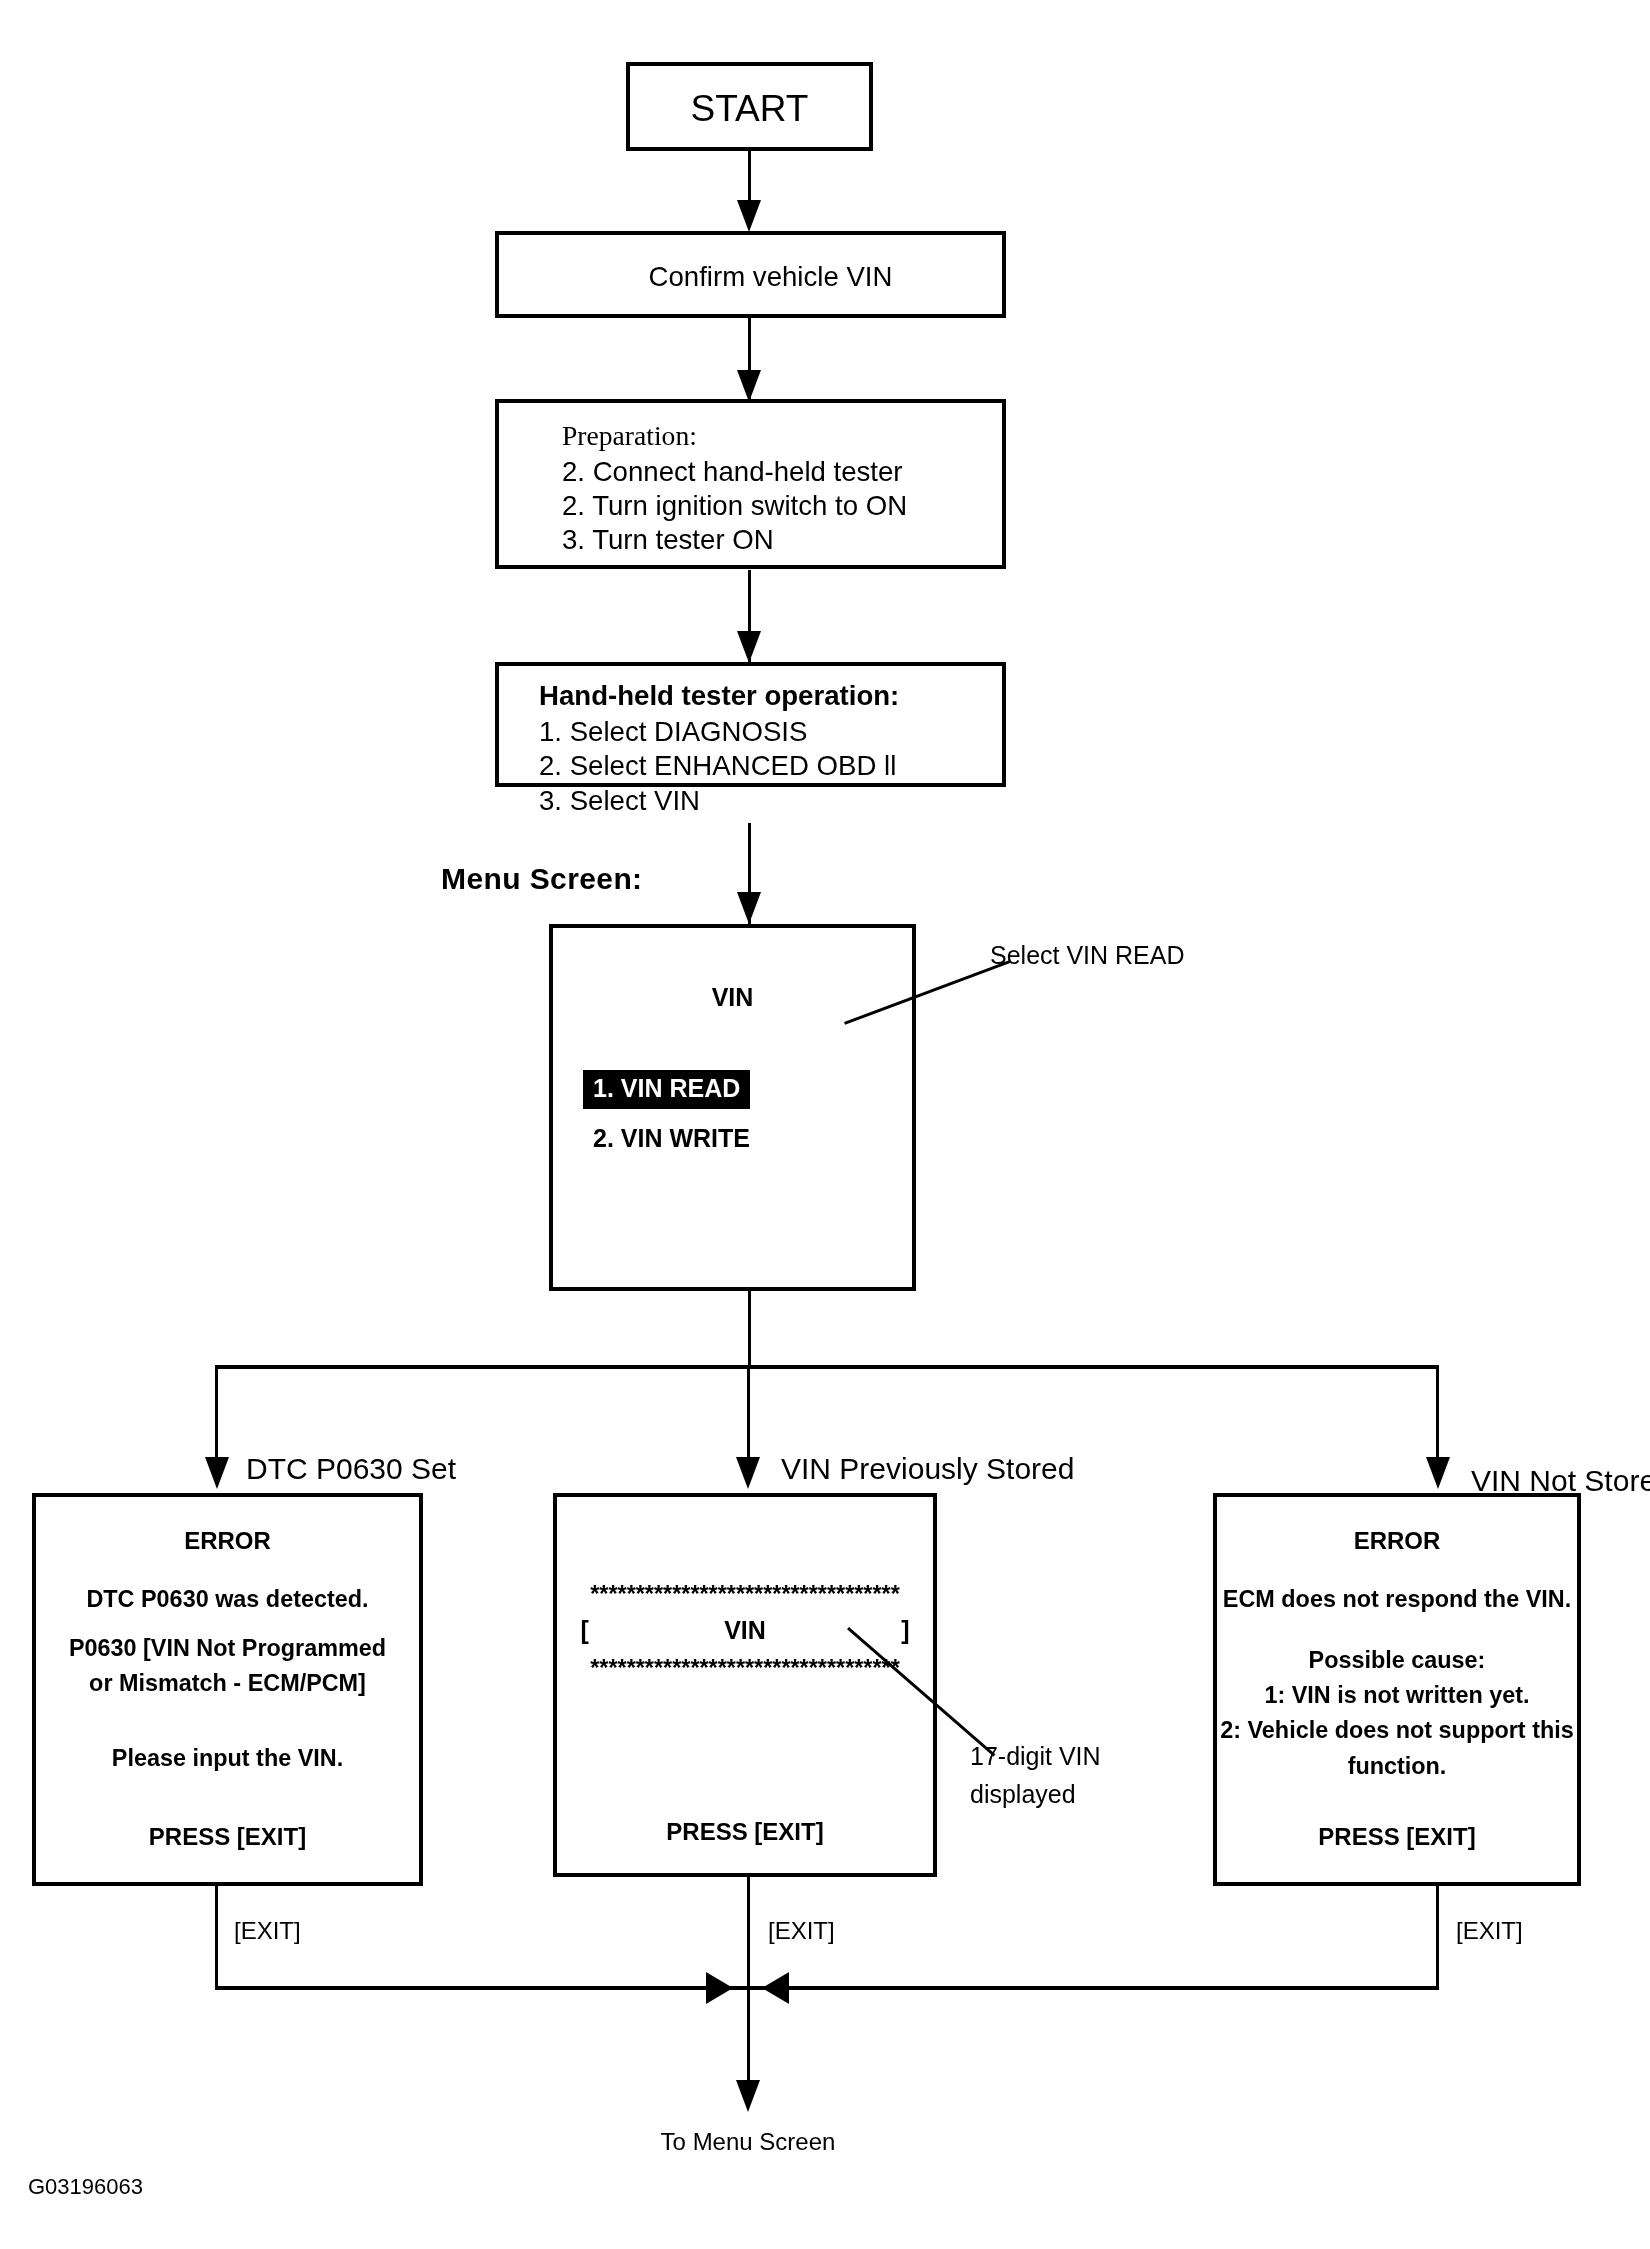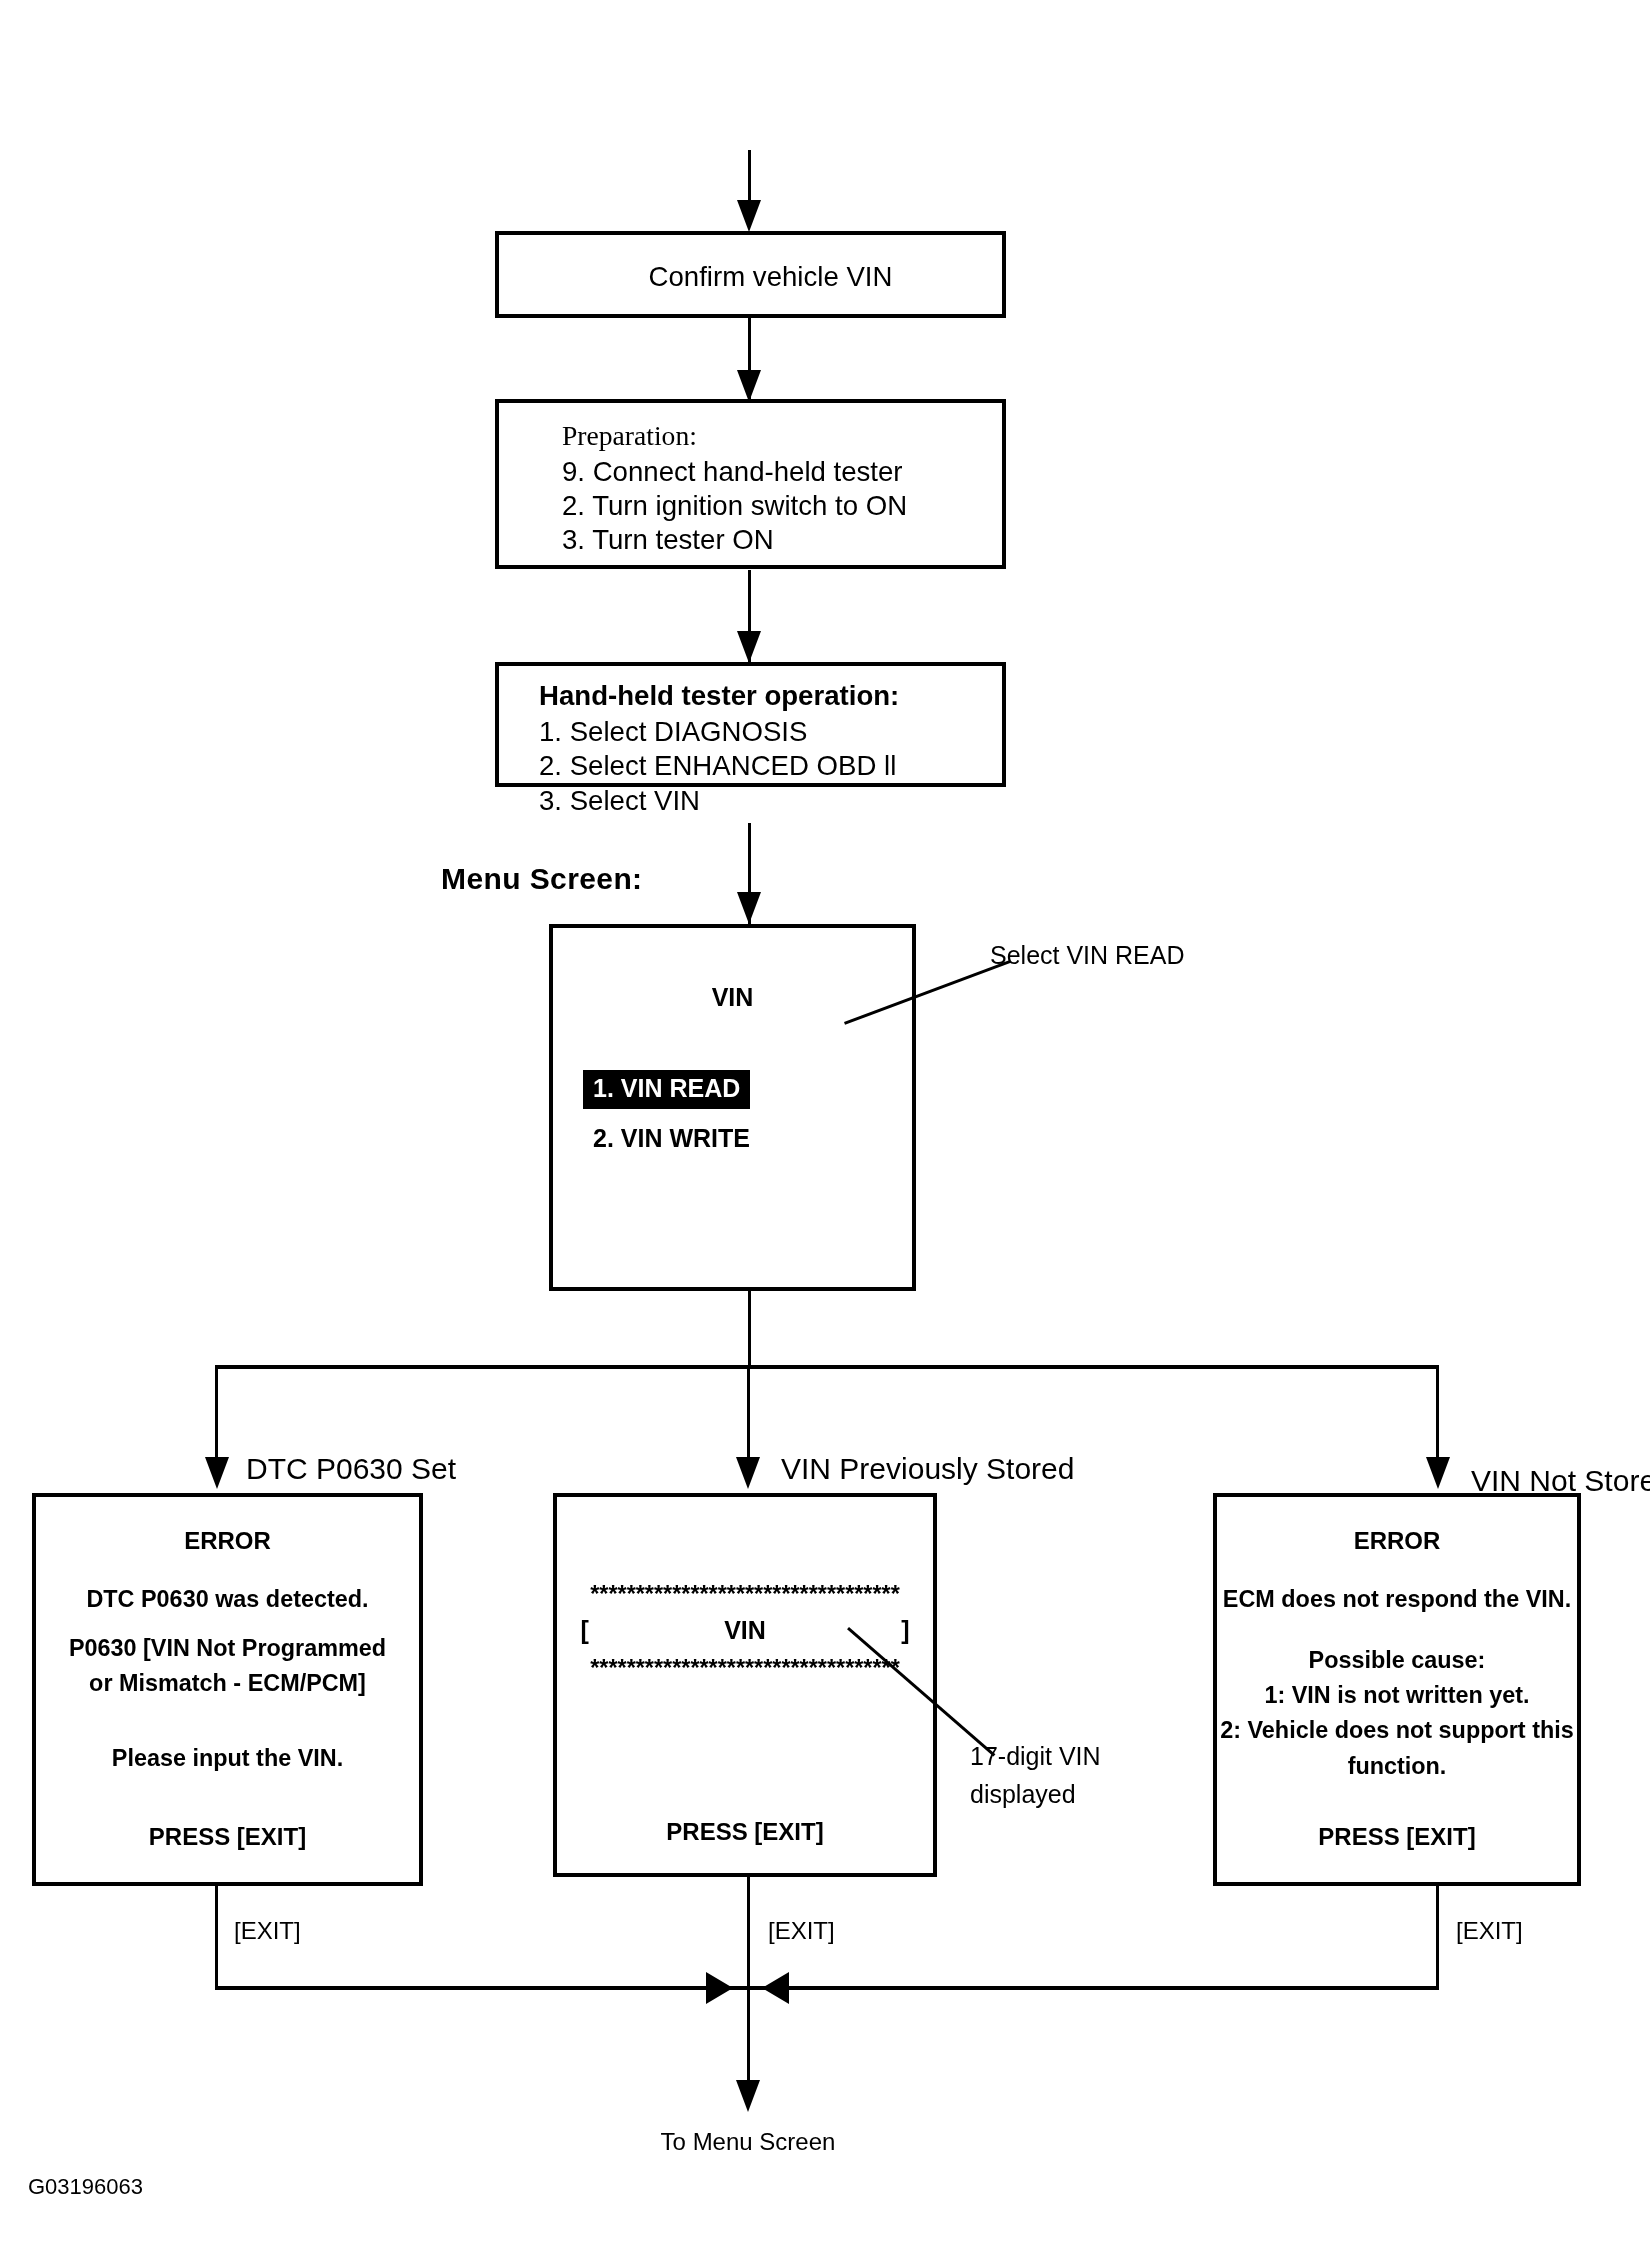--- a/index.html
+++ b/index.html
@@ -97,32 +97,35 @@
     display: flex; justify-content: space-between;
     font-size: 25px; font-weight: bold;
     padding: 0 23.4px; box-sizing: border-box;
   }
 </style>
 </head>
 <body>
 
 <div id="canvas">
 
+  <div class="box" style="left:626px; top:62px; width:247px; height:89px;">
+    <div class="ctr-text t-start" style="left:0; right:0; top:22px;">START</div>
+  </div>
   <div class="vline" style="left:748px; top:150px; height:58px;"></div>
   <div class="arrow-down" style="left:737px; top:200px;"></div>
 
   <div class="box" style="left:495px; top:231px; width:511px; height:87px;">
     <div class="ctr-text t-proc" style="left:0; right:0; top:26px;padding-left:40px;">Confirm vehicle VIN</div>
   </div>
   <div class="vline" style="left:748px; top:318px; height:82px;"></div>
   <div class="arrow-down" style="left:737px; top:370px;"></div>
 
   <div class="box" style="left:495px; top:399px; width:511px; height:170px;">
     <div class="left-text t-proc" style="left:63px; top:16.7px;font-family:Liberation Serif, serif;">Preparation:</div>
-    <div class="left-text t-proc" style="left:63px; top:53px;">9. Connect hand-held tester</div>
+    <div class="left-text t-proc" style="left:63px; top:53px;">2. Connect hand-held tester</div>
     <div class="left-text t-proc" style="left:63px; top:87px;">2. Turn ignition switch to ON</div>
     <div class="left-text t-proc" style="left:63px; top:121px;">3. Turn tester ON</div>
   </div>
   <div class="vline" style="left:748px; top:570px; height:94px;"></div>
   <div class="arrow-down" style="left:737px; top:631px;"></div>
 
   <div class="box" style="left:495px; top:662px; width:511px; height:125px;">
     <div class="left-text t-proc-b" style="left:40px; top:14px;">Hand-held tester operation:</div>
     <div class="left-text t-proc" style="left:40px; top:50px;">1. Select DIAGNOSIS</div>
     <div class="left-text t-proc" style="left:40px; top:84px;">2. Select ENHANCED OBD ll</div>

